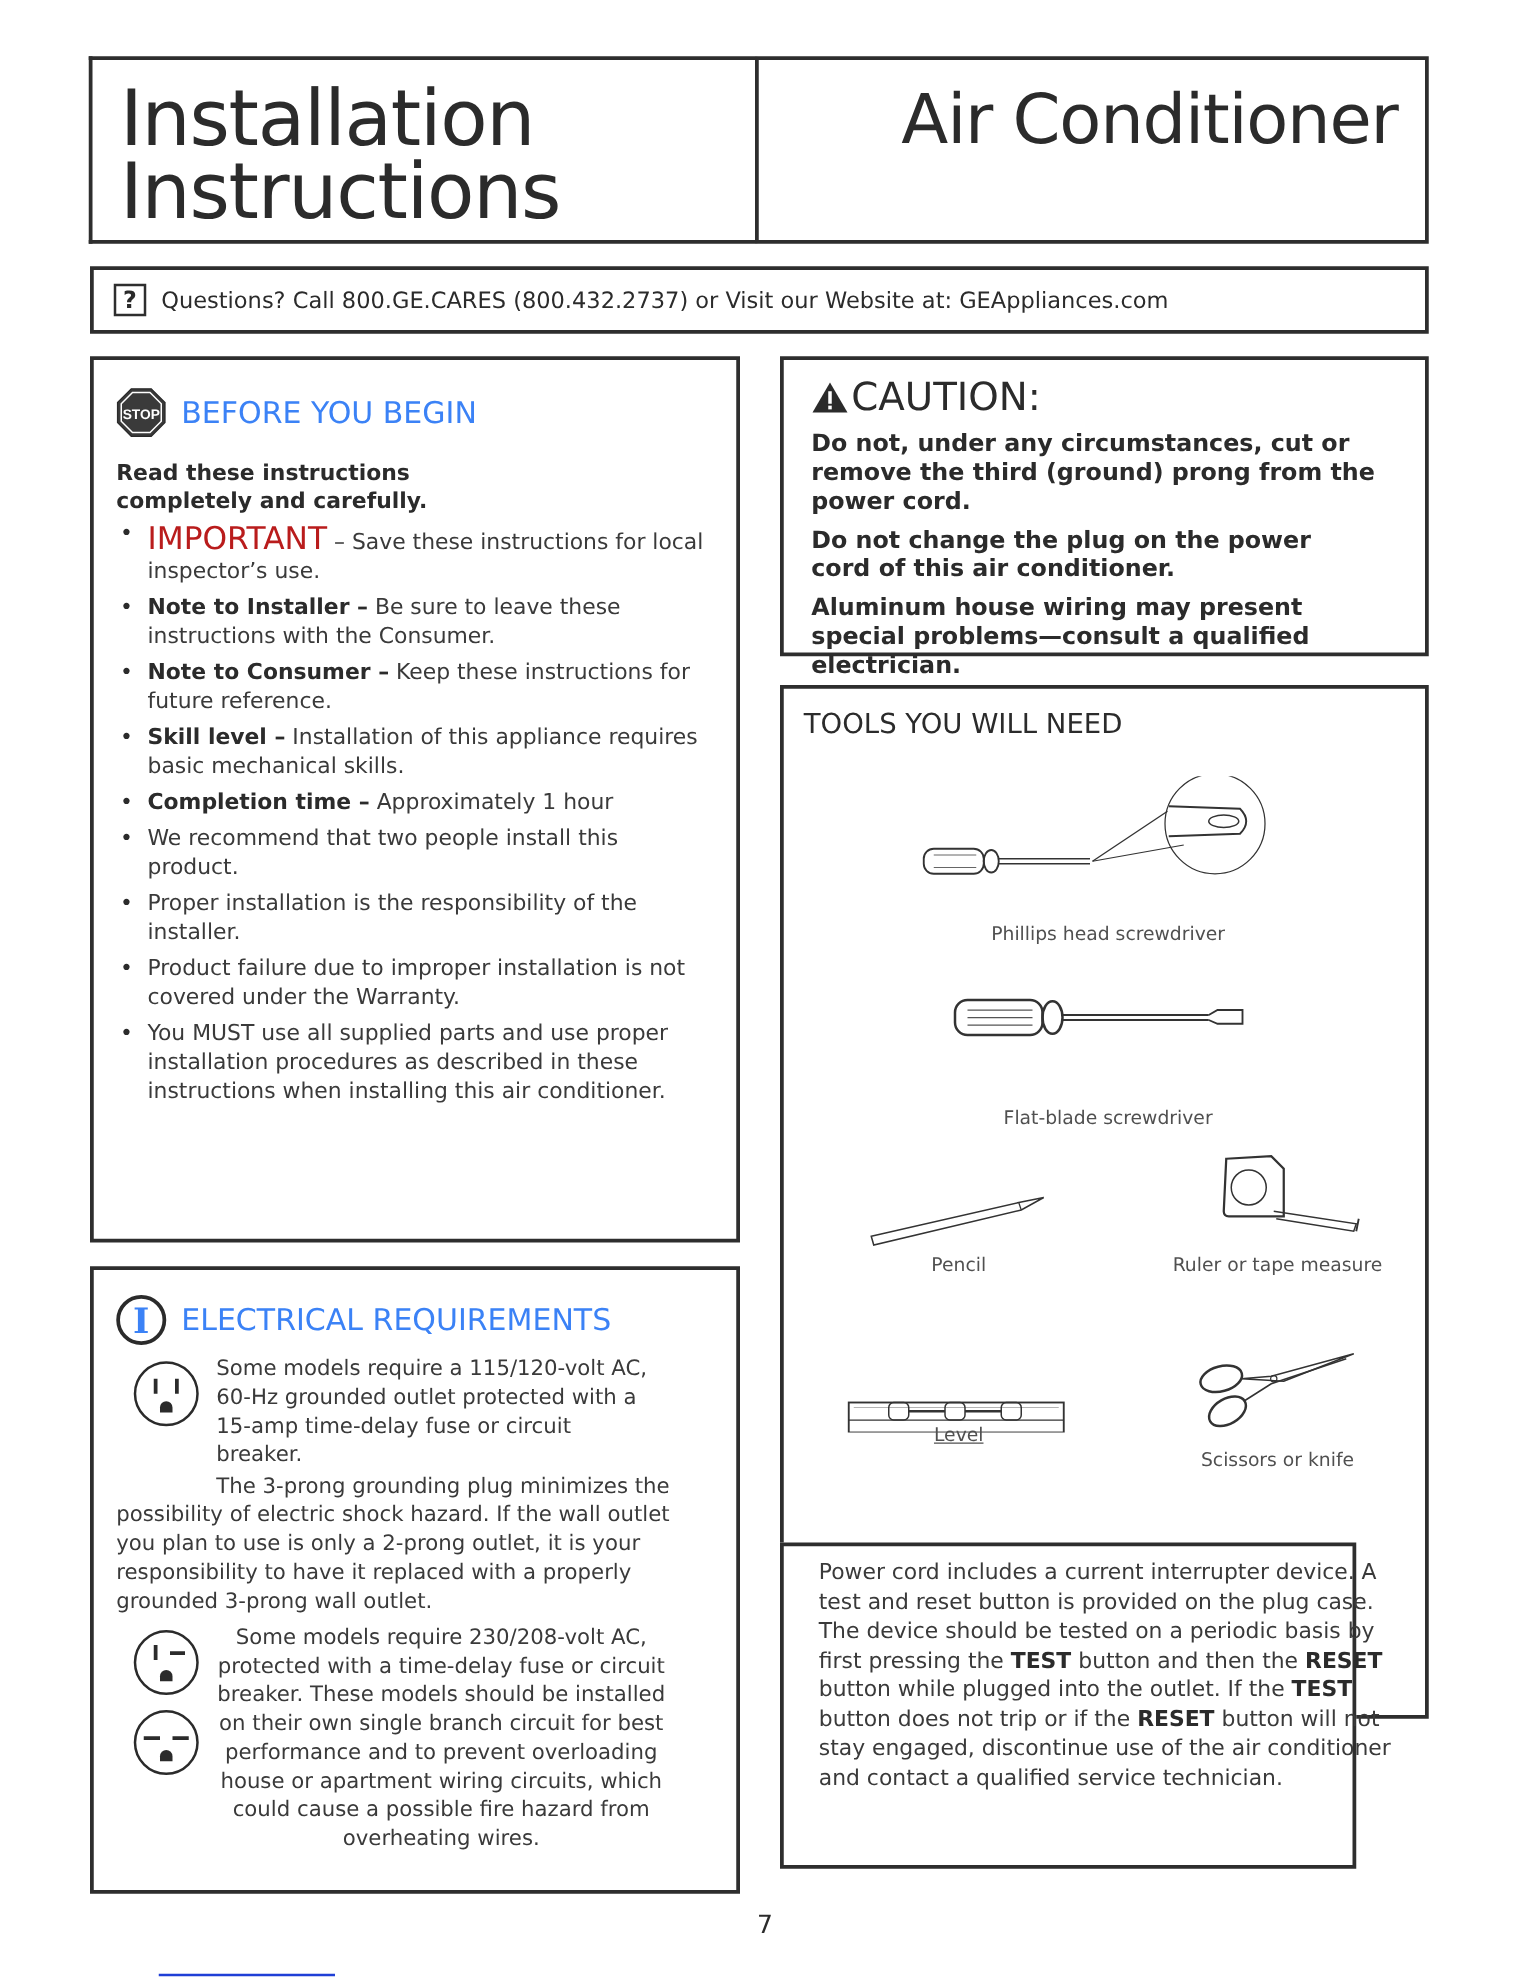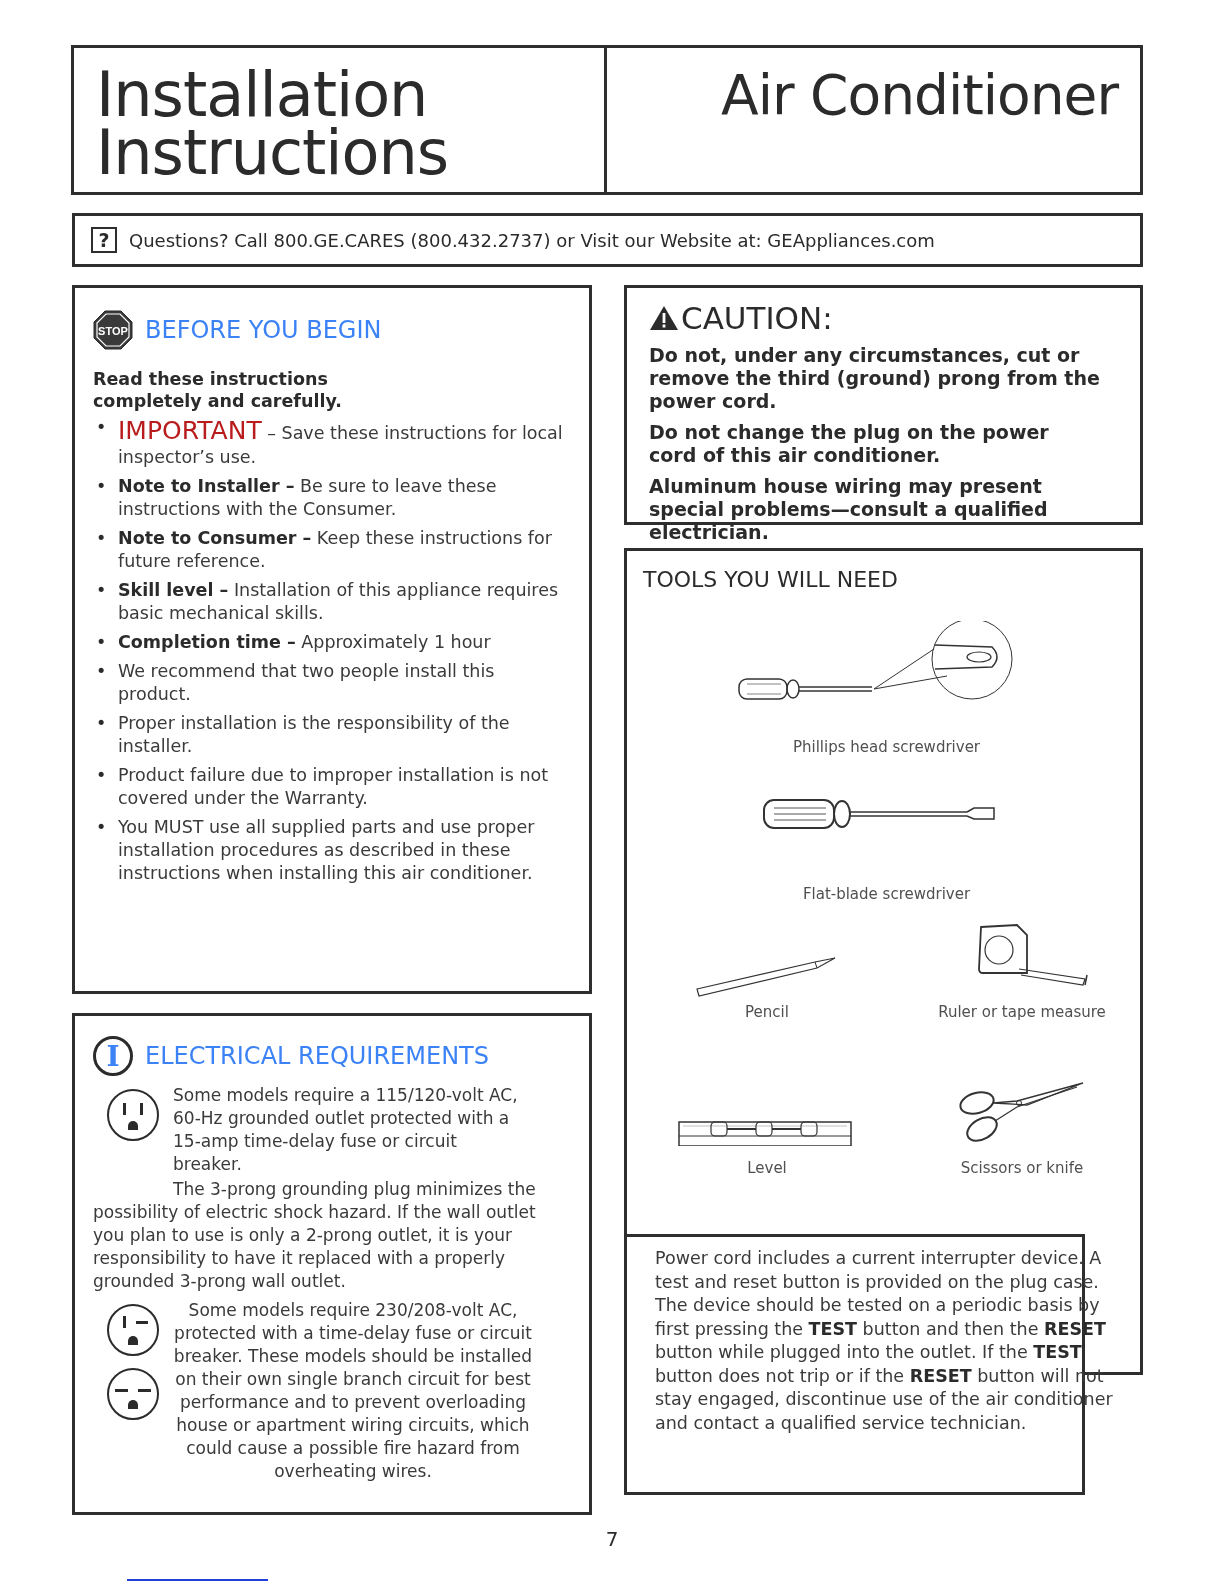--- a/index.html
+++ b/index.html
@@ -199,21 +199,21 @@
   <svg class="abs" style="left:50px; top:565px;" width="180" height="30" viewBox="0 0 180 30">
     <rect x="2" y="6" width="172" height="24" fill="none" stroke="#333" stroke-width="1.5"></rect>
     <line x1="2" y1="20" x2="174" y2="20" stroke="#333" stroke-width="1"></line>
     <line x1="6" y1="10" x2="170" y2="10" stroke="#999" stroke-width="0.6"></line>
     <rect x="34" y="6" width="16" height="14" rx="4" fill="none" stroke="#333" stroke-width="1.2"></rect>
     <rect x="79" y="6" width="16" height="14" rx="4" fill="none" stroke="#333" stroke-width="1.2"></rect>
     <rect x="124" y="6" width="16" height="14" rx="4" fill="none" stroke="#333" stroke-width="1.2"></rect>
     <line x1="50" y1="13" x2="79" y2="13" stroke="#333" stroke-width="2"></line>
     <line x1="95" y1="13" x2="124" y2="13" stroke="#333" stroke-width="2"></line>
   </svg>
-  <div class="tool-cap" style="left:60px; width:160px; top:608px;">Level</div>
+  <div class="tool-cap" style="left:60px; width:160px; top:588px;text-decoration:underline;">Level</div>
 
   <svg class="abs" style="left:330px; top:530px;" width="130" height="65" viewBox="0 0 130 65">
     <ellipse cx="20" cy="22" rx="17" ry="10" fill="none" stroke="#333" stroke-width="2" transform="rotate(-15 20 22)"></ellipse>
     <ellipse cx="25" cy="48" rx="16" ry="10" fill="none" stroke="#333" stroke-width="2" transform="rotate(-30 25 48)"></ellipse>
     <path d="M36,22 L60,20 L126,2 L70,24 Z" fill="none" stroke="#333" stroke-width="1.3"></path>
     <path d="M38,40 L60,26 L120,6" fill="none" stroke="#333" stroke-width="1.3"></path>
     <circle cx="62" cy="22" r="2.5" fill="none" stroke="#333" stroke-width="1"></circle>
   </svg>
   <div class="tool-cap" style="left:290px; width:210px; top:608px;">Scissors or knife</div>
 </div>

